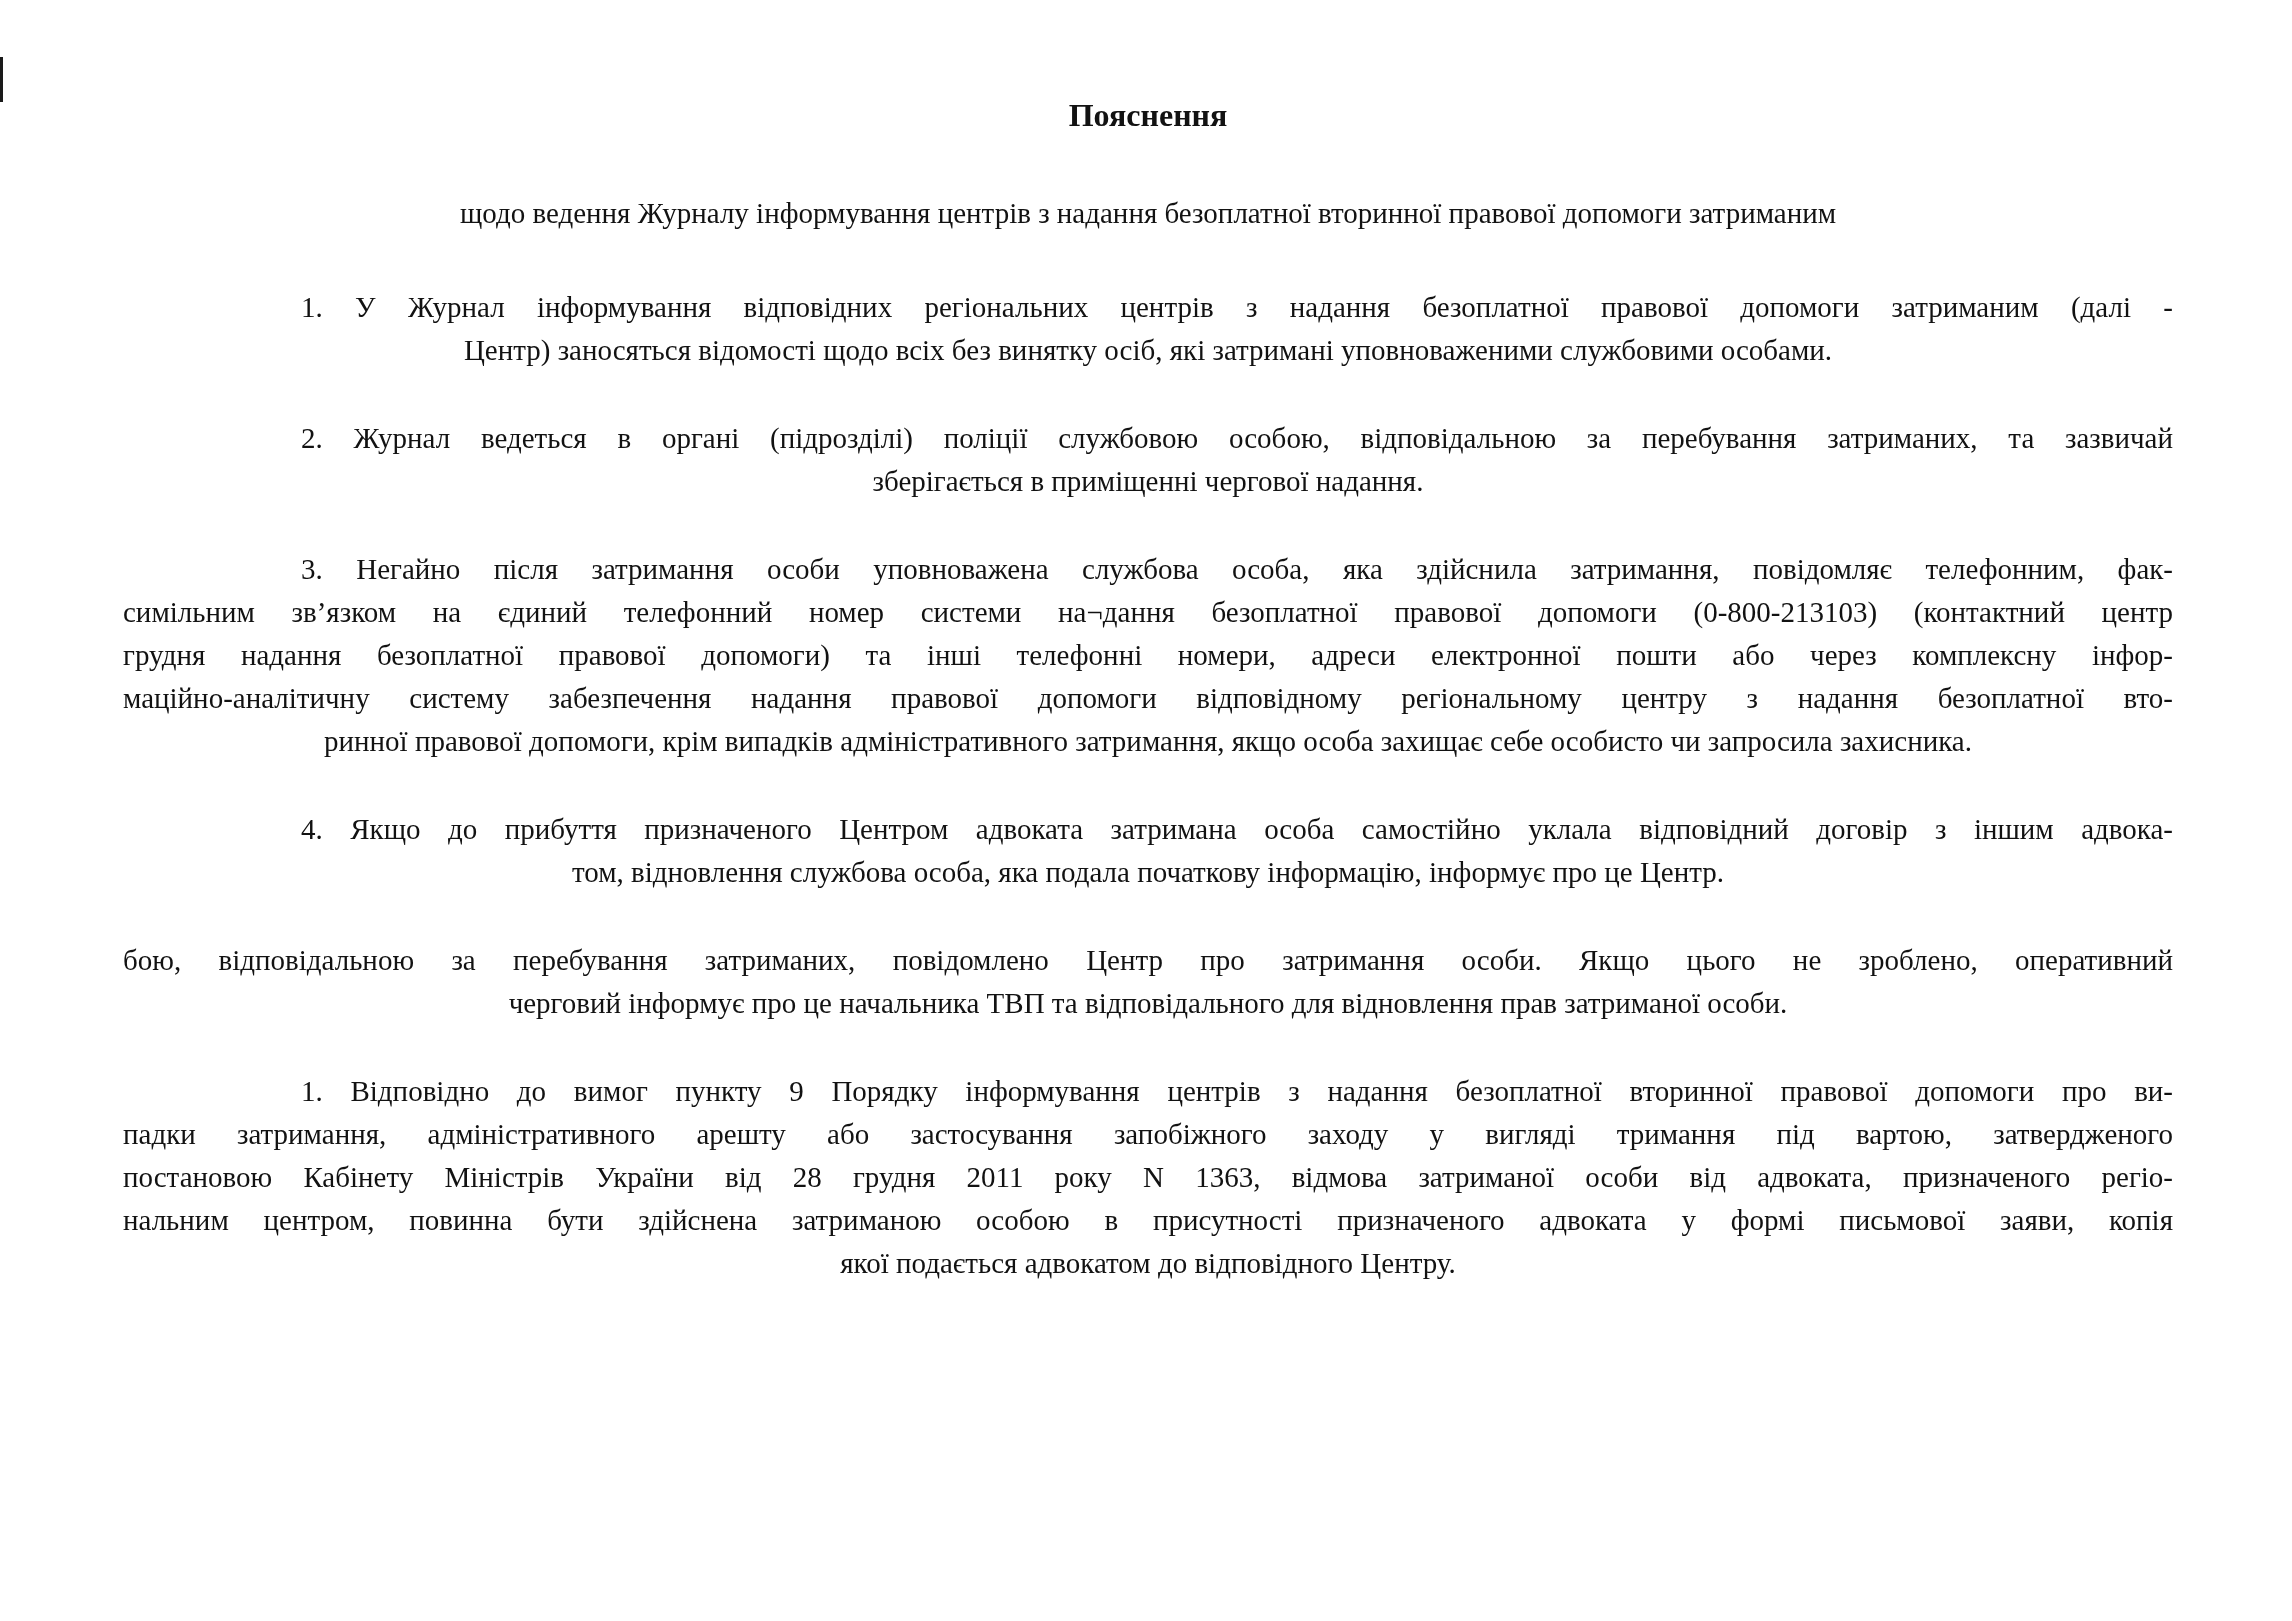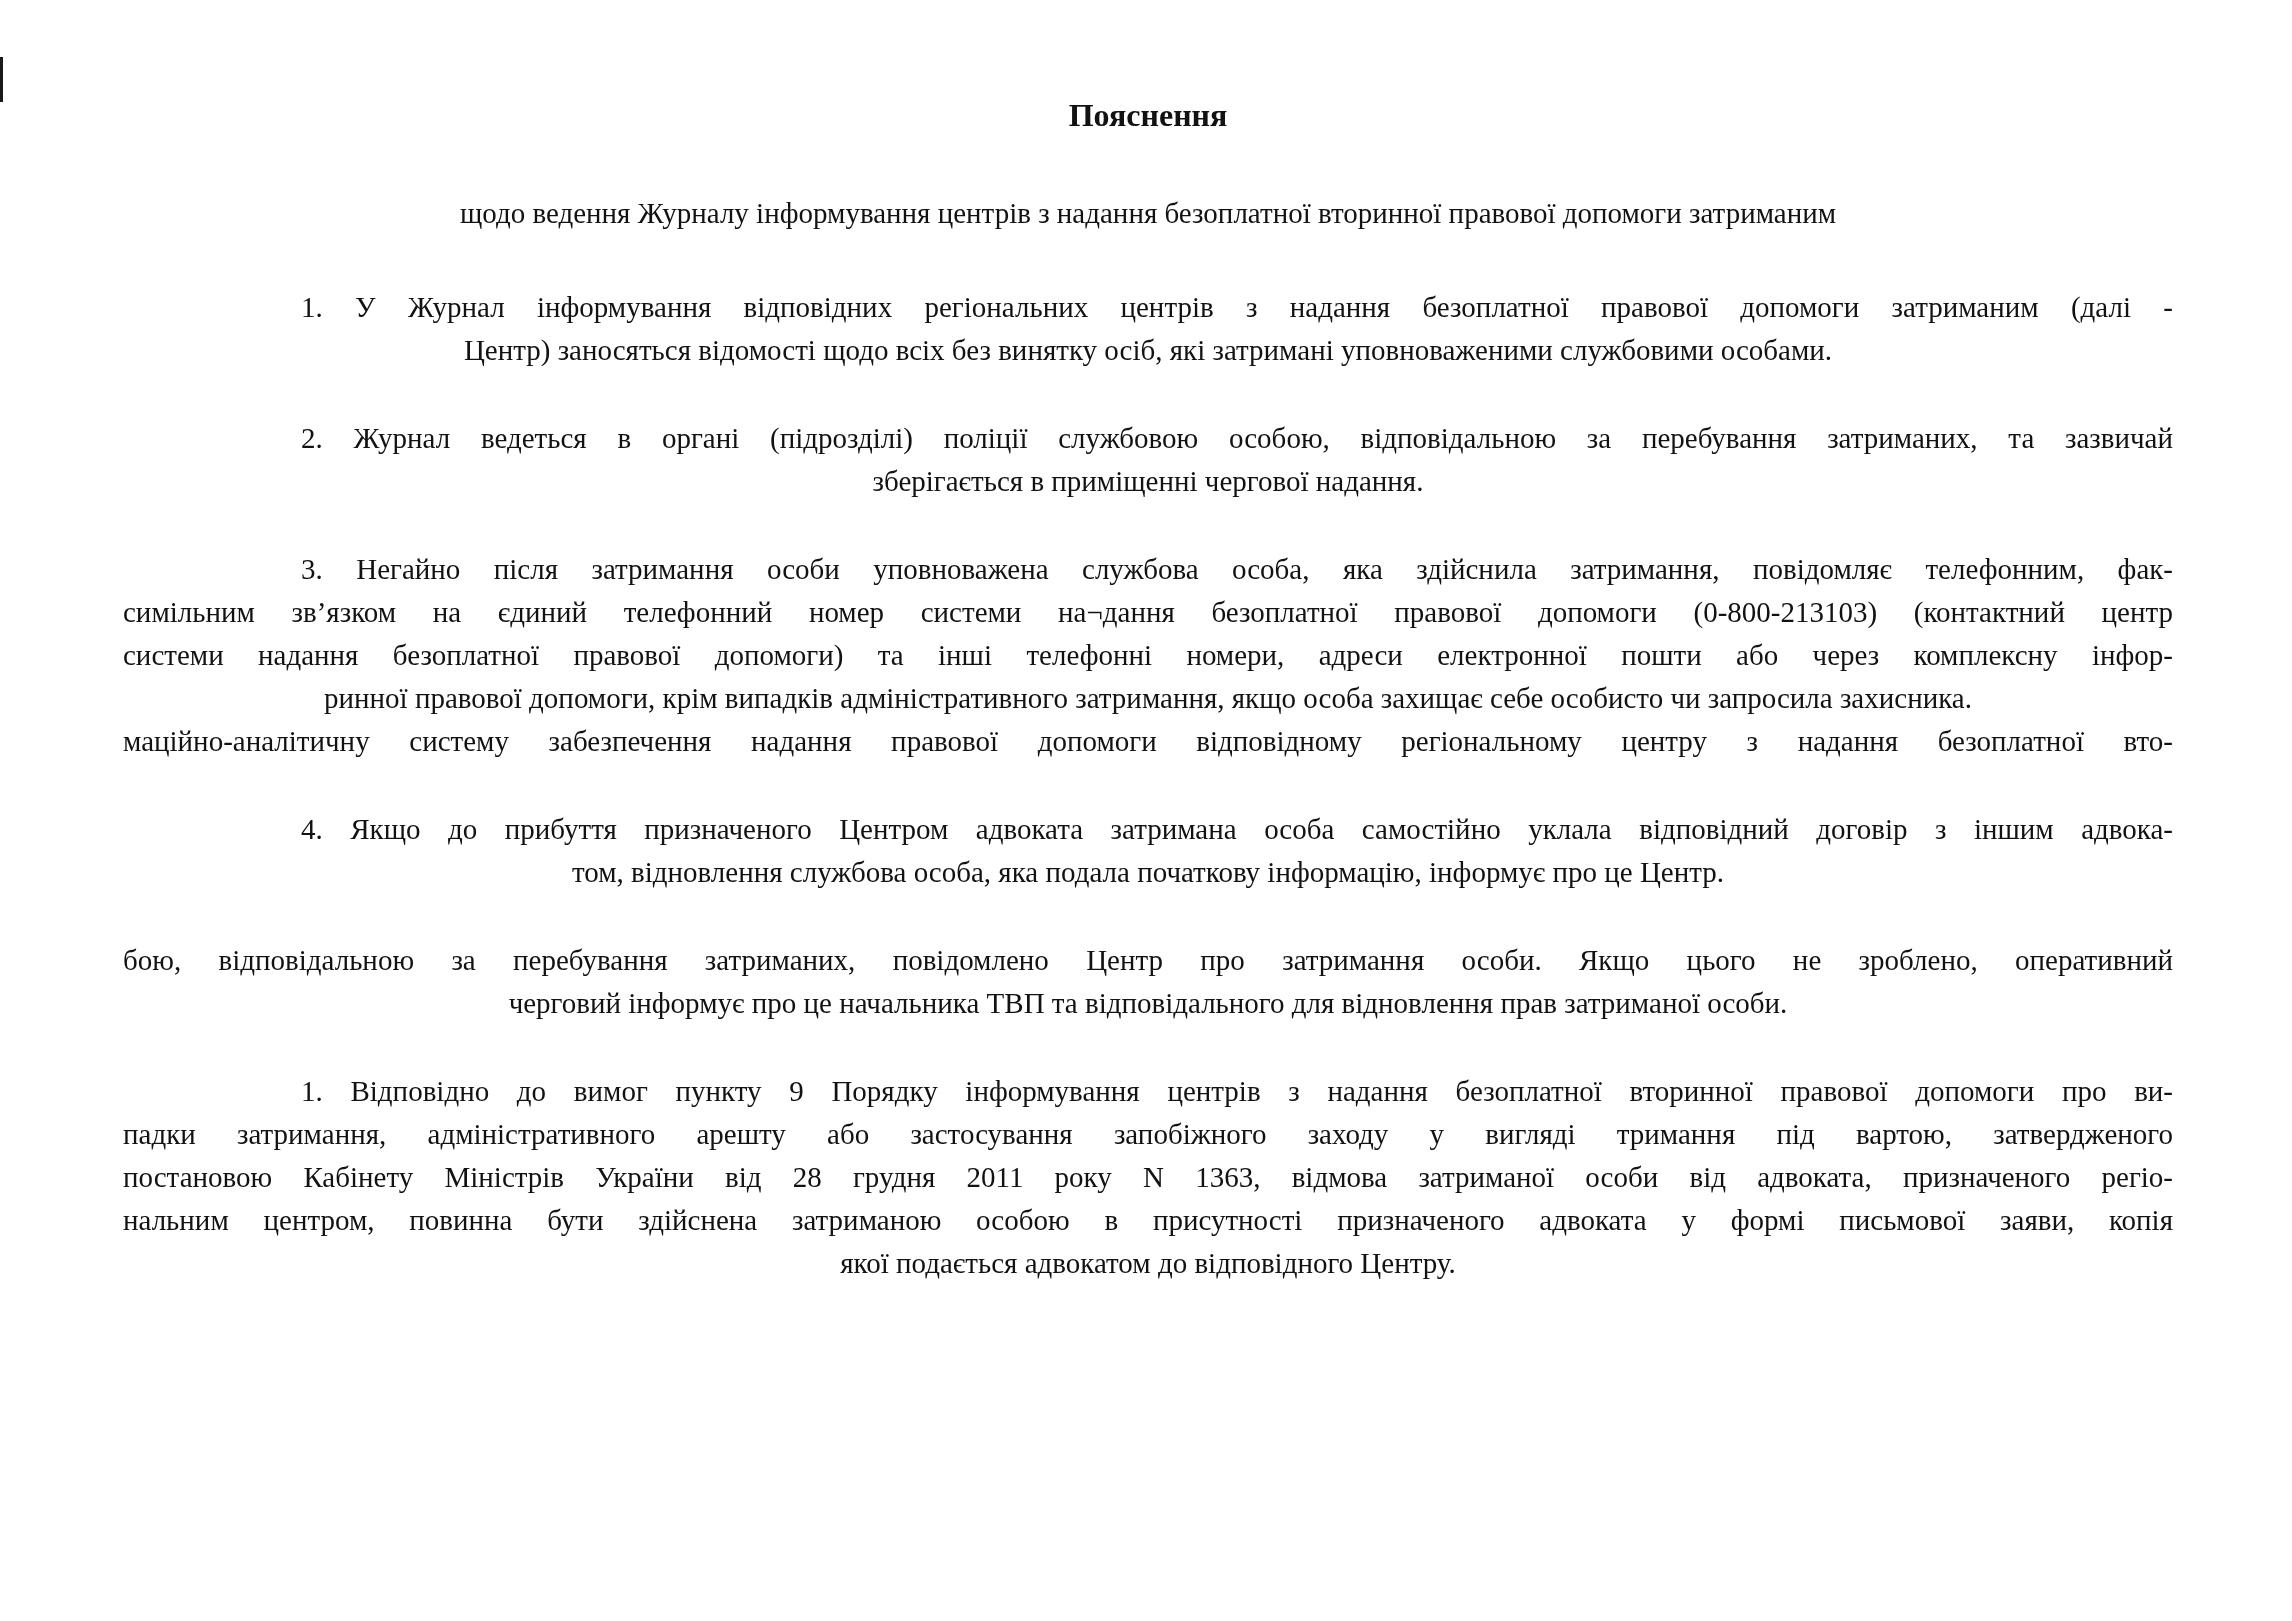--- a/index.html
+++ b/index.html
@@ -73,23 +73,23 @@
   </div>
 
   <div class="paragraph">
     <div class="line j indent">2. Журнал ведеться в органі (підрозділі) поліції службовою особою, відповідальною за перебування затриманих, та зазвичай</div>
     <div class="line last">зберігається в приміщенні чергової надання.</div>
   </div>
 
   <div class="paragraph">
     <div class="line j indent">3. Негайно після затримання особи уповноважена службова особа, яка здійснила затримання, повідомляє телефонним, фак-</div>
     <div class="line j">симільним зв’язком на єдиний телефонний номер системи на¬дання безоплатної правової допомоги (0-800-213103) (контактний центр</div>
-    <div class="line j">системи надання безоплатної правової допомоги) та інші телефонні номери, адреси електронної пошти або через комплексну інфор-</div>
+    <div class="line j">грудня надання безоплатної правової допомоги) та інші телефонні номери, адреси електронної пошти або через комплексну інфор-</div>
+    <div class="line j">маційно-аналітичну систему забезпечення надання правової допомоги відповідному регіональному центру з надання безоплатної вто-</div>
     <div class="line last">ринної правової допомоги, крім випадків адміністративного затримання, якщо особа захищає себе особисто чи запросила захисника.</div>
-    <div class="line j">маційно-аналітичну систему забезпечення надання правової допомоги відповідному регіональному центру з надання безоплатної вто-</div>
   </div>
 
   <div class="paragraph">
     <div class="line j indent">4. Якщо до прибуття призначеного Центром адвоката затримана особа самостійно уклала відповідний договір з іншим адвока-</div>
     <div class="line last">том, відновлення службова особа, яка подала початкову інформацію, інформує про це Центр.</div>
   </div>
 
   <div class="paragraph">
     <div class="line j">бою, відповідальною за перебування затриманих, повідомлено Центр про затримання особи. Якщо цього не зроблено, оперативний</div>
     <div class="line last">черговий інформує про це начальника ТВП та відповідального для відновлення прав затриманої особи.</div>

